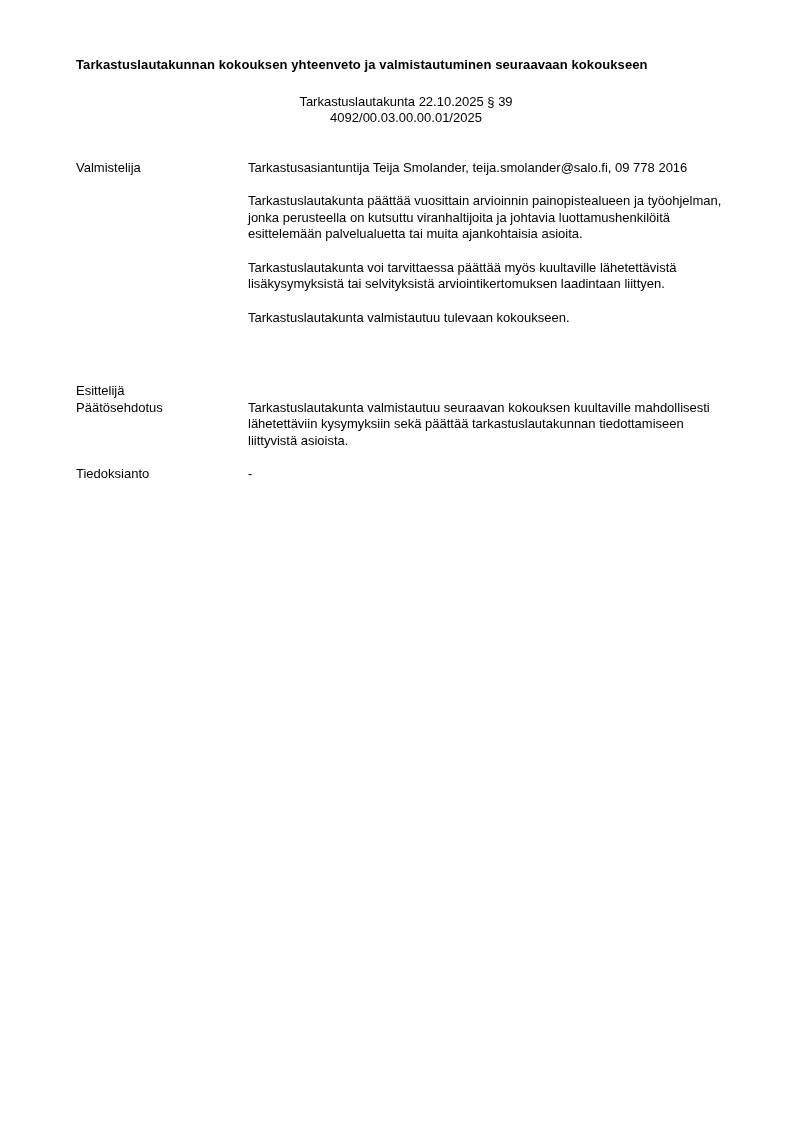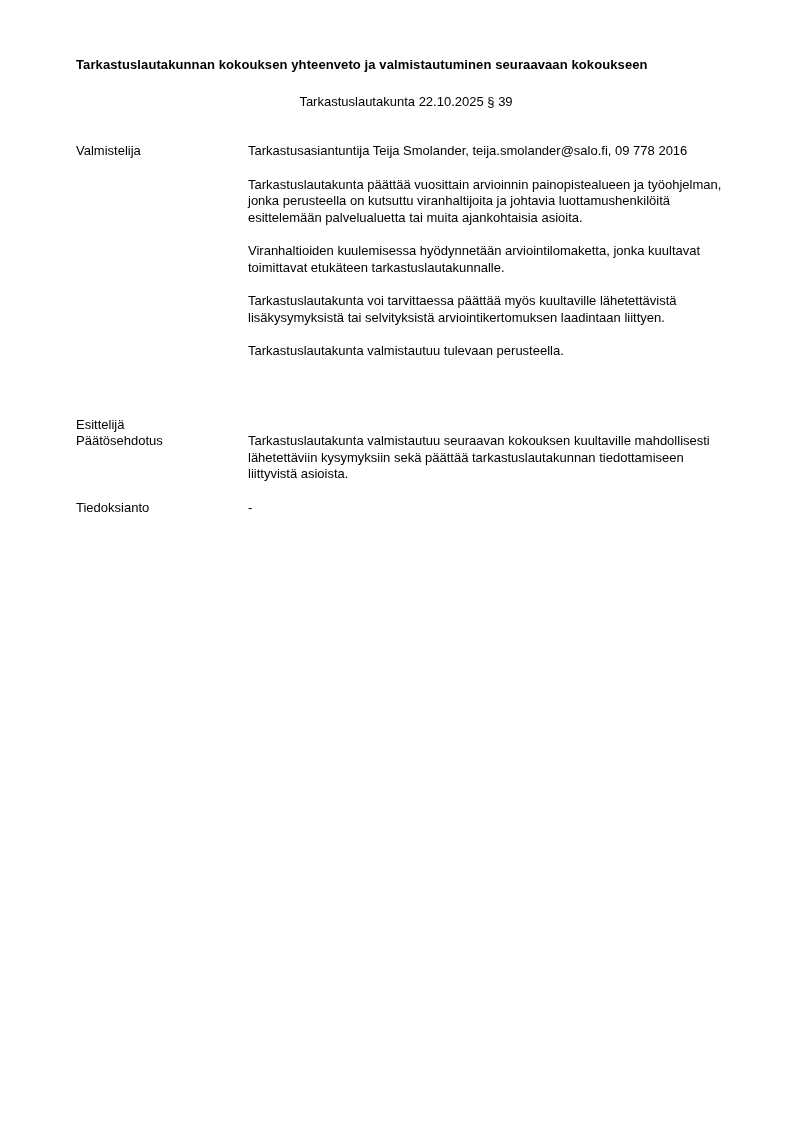--- a/index.html
+++ b/index.html
@@ -58,30 +58,30 @@
   </style>
 </head>
 <body>
 
 <div class="page">
 
   <h1 class="doc-title">Tarkastuslautakunnan kokouksen yhteenveto ja valmistautuminen seuraavaan kokoukseen</h1>
 
   <div class="meta">
     <p>Tarkastuslautakunta 22.10.2025 § 39</p>
+    <p>4092/00.03.00.00.01/2025</p>
   </div>
 
   <div class="row">
     <div class="label">Valmistelija</div>
     <div class="value">
       <p>Tarkastusasiantuntija Teija Smolander, teija.smolander@salo.fi, 09 778 2016</p>
       <p>Tarkastuslautakunta päättää vuosittain arvioinnin painopistealueen ja työohjelman, jonka perusteella on kutsuttu viranhaltijoita ja johtavia luottamushenkilöitä esittelemään palvelualuetta tai muita ajankohtaisia asioita.</p>
-      <p>Viranhaltioiden kuulemisessa hyödynnetään arviointilomaketta, jonka kuultavat toimittavat etukäteen tarkastuslautakunnalle.</p>
       <p>Tarkastuslautakunta voi tarvittaessa päättää myös kuultaville lähetettävistä lisäkysymyksistä tai selvityksistä arviointikertomuksen laadintaan liittyen.</p>
-      <p>Tarkastuslautakunta valmistautuu tulevaan perusteella.</p>
+      <p>Tarkastuslautakunta valmistautuu tulevaan kokoukseen.</p>
     </div>
   </div>
 
   <div class="spacer-large"></div>
 
   <div class="row">
     <div class="label">Esittelijä</div>
   </div>
 
   <div class="row">

